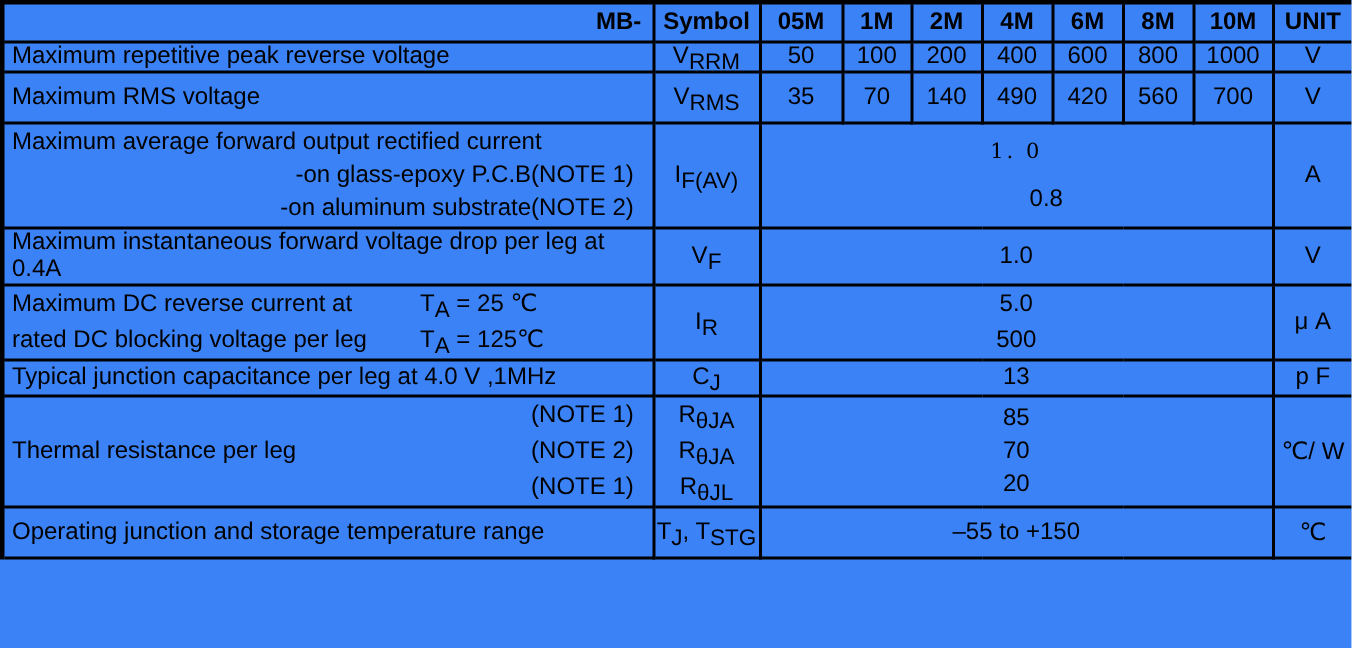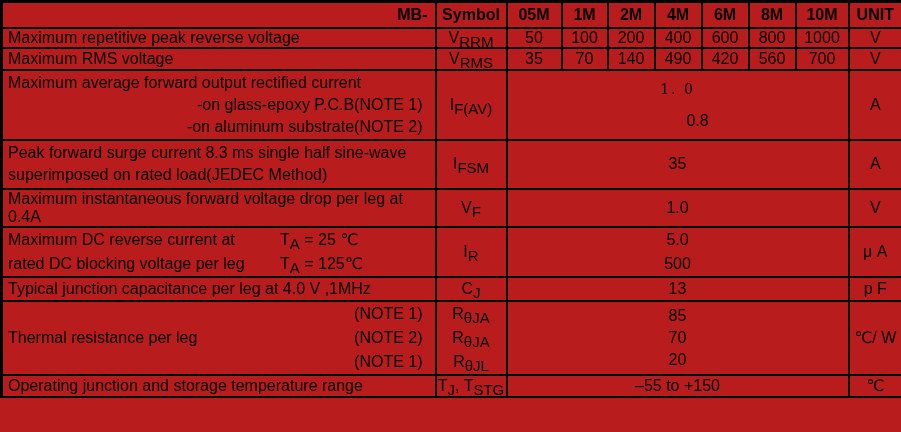--- a/index.html
+++ b/index.html
@@ -1,34 +1,34 @@
 <!DOCTYPE html>
 <html><head>
 <meta charset="utf-8">
 <style>
   html,body{margin:0;padding:0;background:#fff;}
   .frame{
-    width:901px;height:432px;overflow:hidden;background:#b91c1c;position:relative;
+    width:901px;height:432px;overflow:hidden;background:#3b82f6;position:relative;
     font-family:"Liberation Sans","DejaVu Sans",sans-serif;color:#000;
   }
   table.spec{
     border-collapse:collapse;table-layout:fixed;width:901px;
     border:3px solid #000;border-bottom:none;
     font-size:16px;
   }
   td,th{border:2px solid #000;padding:0;overflow:hidden;vertical-align:middle;}
   th{font-weight:bold;text-align:center;}
   th.param{text-align:right;padding-right:7px;}
   td.param{text-align:left;padding-left:5px;}
   td.sym,td.val,td.unit{text-align:center;}
   sub{font-size:15px;vertical-align:-4px;line-height:0;}
   
   tr.r-hdr{height:26px;}
   tr.r25{height:15px;}
-  tr.r26{height:22px;}
+  tr.r26{height:34px;}
   tr.r24{height:24px;}
   tr.r70{height:70px;}
   tr.r49{height:49px;}
   tr.r51{height:40px;}
   tr.r73{height:73px;}
   
   .line{line-height:22px;}
   .rline{line-height:22px;text-align:right;padding-right:12px;}
   .vline{line-height:31px;margin-left:40px;}
   .serifval{font-family:"DejaVu Serif","Liberation Serif",serif;font-size:14px;letter-spacing:2px;line-height:31px;}
@@ -107,29 +107,20 @@
         <div class="rline">-on aluminum substrate(NOTE 2)</div>
       </td>
       <td class="sym"><span>I</span><sub>F(AV)</sub></td>
       <td class="val" colspan="7">
         <div class="serifval">1. 0</div>
         <div class="vline">0.8</div>
       </td>
       <td class="unit">A</td>
     </tr>
 
-    <tr class="r49">
-      <td class="param">
-        <div class="line">Peak forward surge current 8.3 ms single half sine-wave</div>
-        <div class="line">superimposed on rated load(JEDEC Method)</div>
-      </td>
-      <td class="sym"><span>I</span><sub>FSM</sub></td>
-      <td class="val" colspan="7">35</td>
-      <td class="unit">A</td>
-    </tr>
 
     <tr class="r26">
       <td class="param">Maximum instantaneous forward voltage drop per leg at 0.4A</td>
       <td class="sym"><span>V</span><sub>F</sub></td>
       <td class="val" colspan="7">1.0</td>
       <td class="unit">V</td>
     </tr>
 
     <tr class="r51">
       <td class="param">

